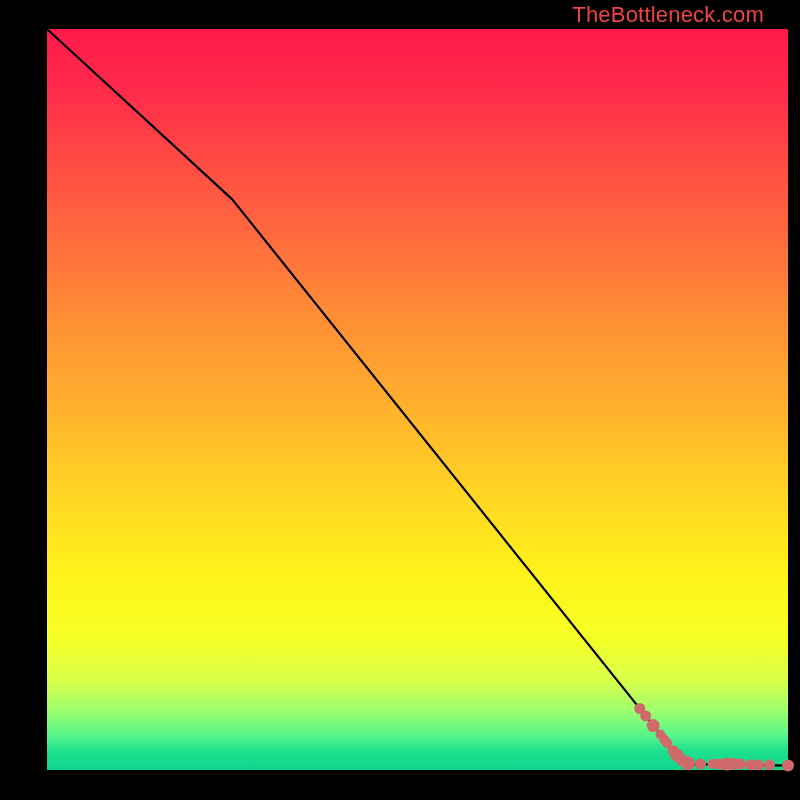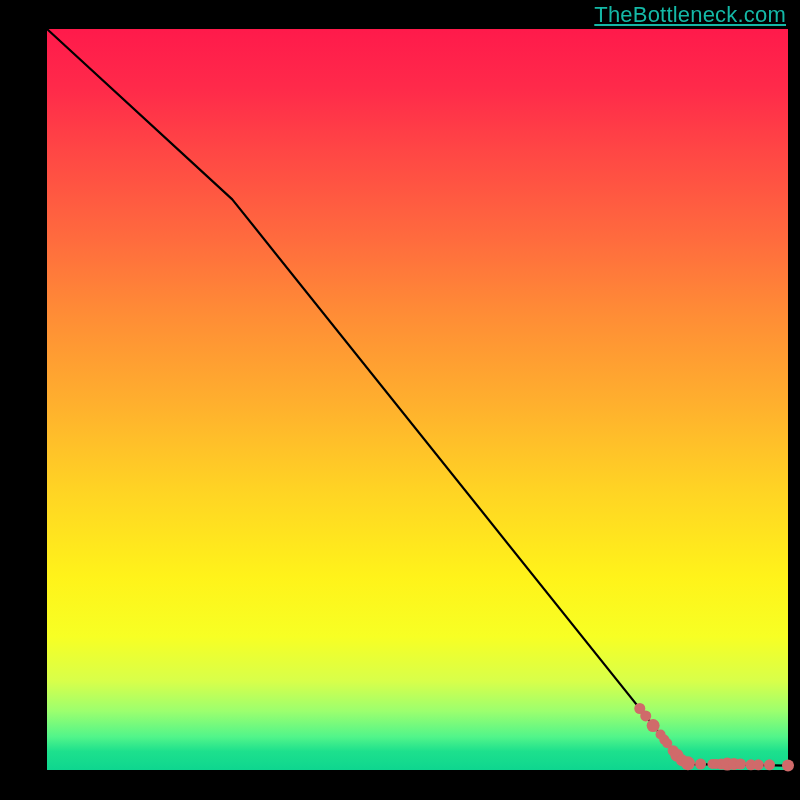--- a/index.html
+++ b/index.html
@@ -13,26 +13,25 @@
   }
   .frame {
     position: relative;
     width: 800px;
     height: 800px;
     background: #000;
   }
   .watermark {
     position: absolute;
     top: 2px;
-    right: 14px;
-    color: #14b8a6;
+    right: 36px;
+    color: #ef4444;
     font-size: 22px;
     letter-spacing: 0.2px;
     font-weight: 500;
-    text-decoration: underline;
   }
   .plot {
     position: absolute;
     left: 47px;
     top: 29px;
     width: 741px;
     height: 741px;
     
     background: linear-gradient(
       to bottom,

